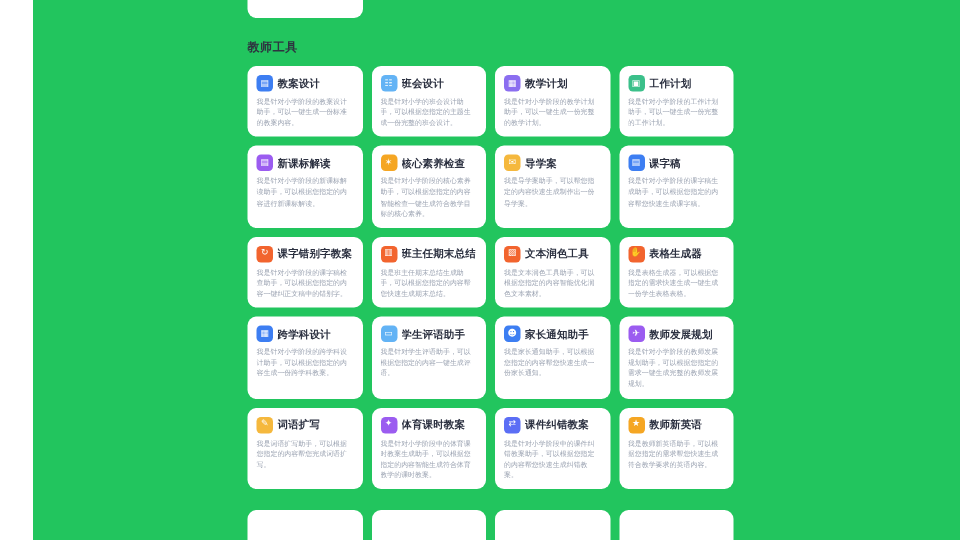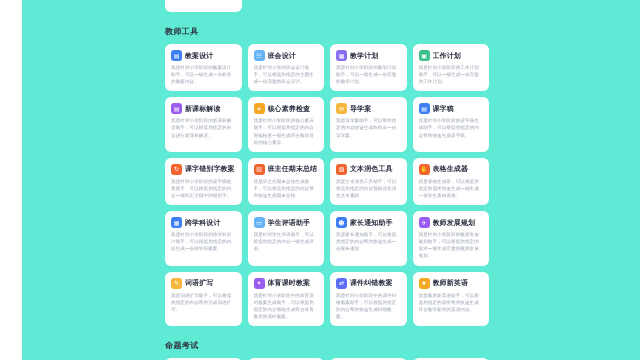--- a/index.html
+++ b/index.html
@@ -13,21 +13,21 @@
   
   .left-rail {
     width: 22px; height: 360px;
     background: #ffffff;
     flex: 0 0 22px;
   }
 
   .page {
     flex: 1 1 auto;
     height: 360px;
-    background: #5eead4;
+    background: #22c55e;
     overflow: hidden;
     position: relative;
   }
 
   .content {
     position: absolute;
     left: 133px;
     top: -14px;
     width: 344px;
   }
@@ -273,21 +273,20 @@
           <div class="card-head">
             <span class="card-icon" style="background:#f5a623">★</span>
             <span class="card-title">教师新英语</span>
           </div>
           <div class="card-desc">我是教师新英语助手，可以根据您指定的需求帮您快速生成符合教学要求的英语内容。</div>
         </div>
       </div>
     </div>
 
     <div class="section">
-      <div class="section-title">命题考试</div>
 
       <div class="grid">
         <div class="card">
           
           
         </div>
         <div class="card">
           
           
         </div>

